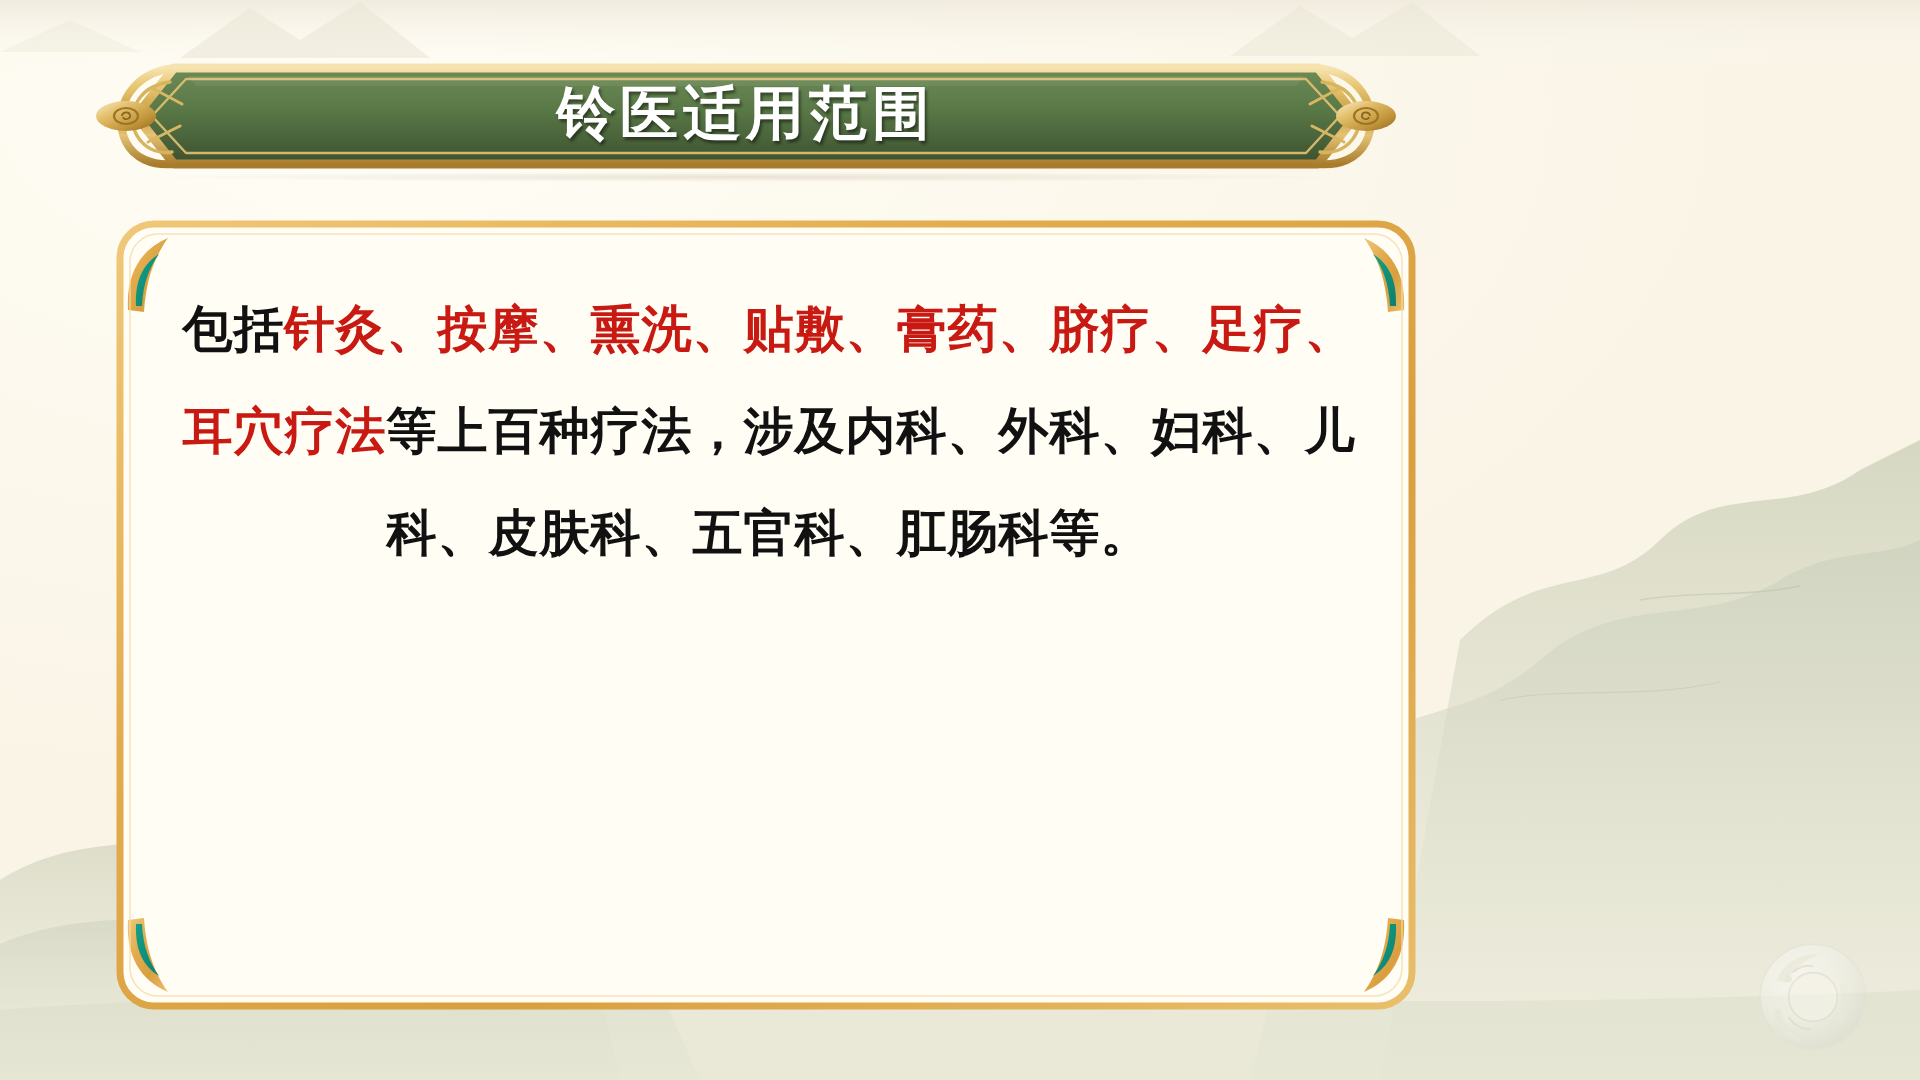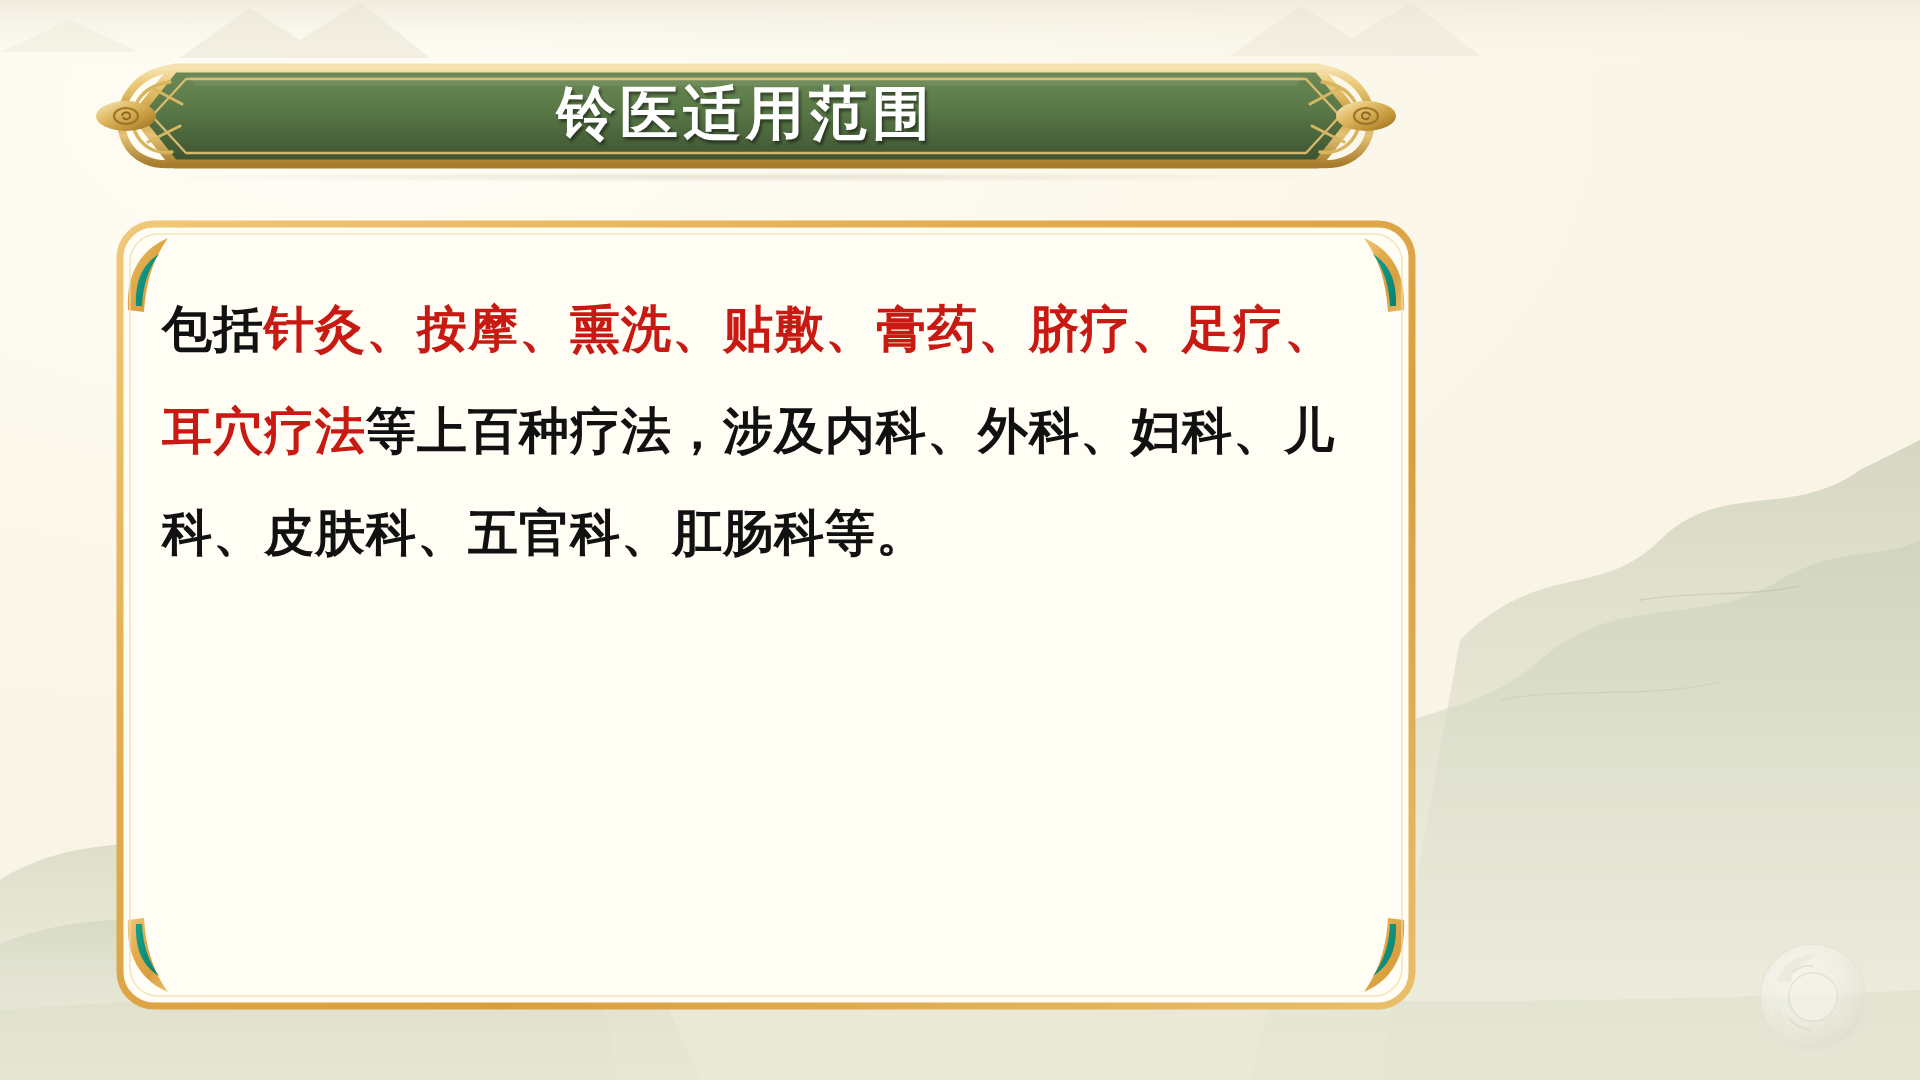--- a/index.html
+++ b/index.html
@@ -89,20 +89,21 @@
     bottom: 48px;
   }
 
   .para {
     margin: 0;
     font-size: 50px;
     line-height: 102px;
     font-weight: 700;
     color: #111111;
     letter-spacing: 1px;
+    text-align: center;
   }
   .para + .para { margin-top: 8px; }
   .hl { color: #c81a12; }
 
   
   .banner-shadow {
     position: absolute;
     left: 150px;
     top: 172px;
     width: 1190px;

